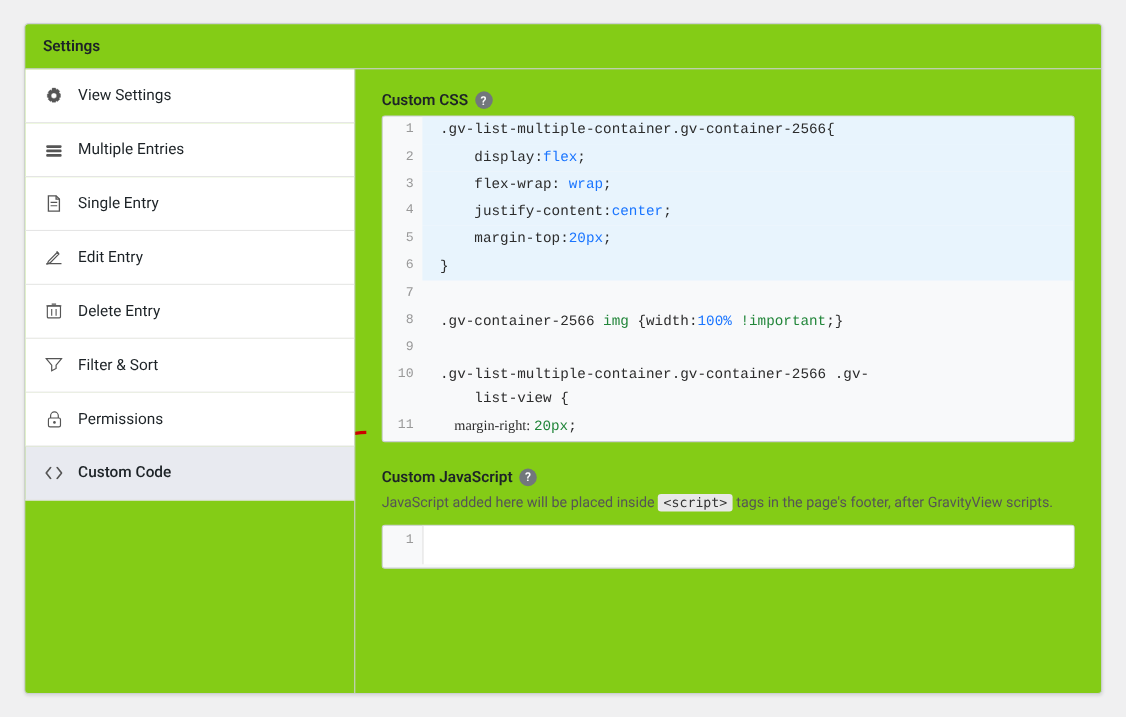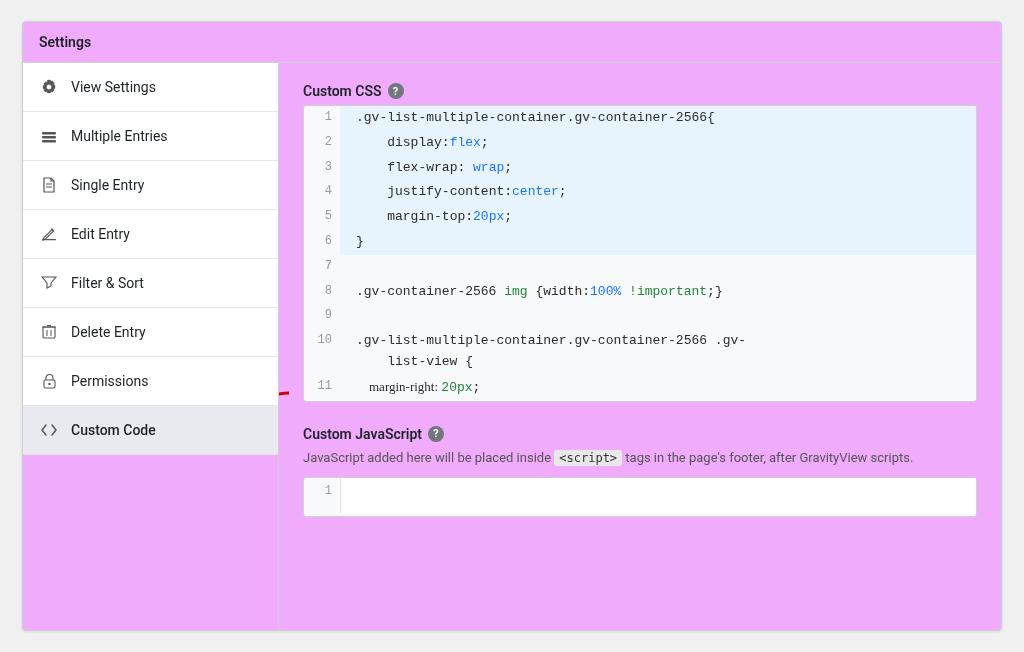--- a/index.html
+++ b/index.html
@@ -6,21 +6,21 @@
     body {
       font-family: -apple-system, BlinkMacSystemFont, "Segoe UI", Roboto, sans-serif;
       background: #f0f0f1;
       display: flex;
       justify-content: center;
       align-items: center;
       min-height: 100vh;
       padding: 20px;
     }
     .settings-panel {
-      background: #f0abfc;
+      background: #84cc16;
       border: 1px solid #ccd0d4;
       border-radius: 4px;
       width: 980px;
       min-height: 610px;
       display: flex;
       flex-direction: column;
       box-shadow: 0 1px 3px rgba(0,0,0,0.1);
     }
     .settings-header {
       padding: 12px 16px;
@@ -28,21 +28,21 @@
       font-size: 14px;
       font-weight: 600;
       color: #1d2327;
     }
     .settings-body {
       display: flex;
       flex: 1;
     }
     
     .sidebar {
-      width: 256px;
+      width: 300px;
       border-right: 1px solid #ccd0d4;
       flex-shrink: 0;
       text-align: center;
     }
     .sidebar-item {
       display: flex;
       align-items: center;
       gap: 12px;
       padding: 14px 16px;
       border-bottom: 1px solid #e5e5e5;
@@ -228,38 +228,38 @@
             <path d="M11 3.5L12.5 5" stroke="#555" stroke-width="1.1"></path>
             <path d="M10.5 2.5l1.5 1.5" stroke="#555" stroke-width="1.1"></path>
             <rect x="1" y="13" width="14" height="1.2" rx="0.5" fill="#555"></rect>
           </svg>
         </span>
         <span>Edit Entry</span>
       </div>
 
       <div class="sidebar-item">
         <span class="icon">
-          <svg width="16" height="14" viewBox="0 0 16 14" fill="none" xmlns="http://www.w3.org/2000/svg">
-            <path d="M1 1l5 6v5l4-2V7l5-6H1z" stroke="#555" stroke-width="1.1" fill="none"></path>
-          </svg>
-        </span>
-        <span>Filter &amp; Sort</span>
-      </div>
-
-      <div class="sidebar-item">
-        <span class="icon">
           <svg width="14" height="16" viewBox="0 0 14 16" fill="none" xmlns="http://www.w3.org/2000/svg">
             <rect x="1" y="3" width="12" height="11" rx="1" stroke="#555" stroke-width="1.1" fill="none"></rect>
             <line x1="0" y1="3" x2="14" y2="3" stroke="#555" stroke-width="1.1"></line>
             <line x1="5" y1="1.5" x2="9" y2="1.5" stroke="#555" stroke-width="1.1"></line>
             <line x1="5" y1="6" x2="5" y2="12" stroke="#555" stroke-width="1"></line>
             <line x1="9" y1="6" x2="9" y2="12" stroke="#555" stroke-width="1"></line>
           </svg>
         </span>
         <span>Delete Entry</span>
+      </div>
+
+      <div class="sidebar-item">
+        <span class="icon">
+          <svg width="16" height="14" viewBox="0 0 16 14" fill="none" xmlns="http://www.w3.org/2000/svg">
+            <path d="M1 1l5 6v5l4-2V7l5-6H1z" stroke="#555" stroke-width="1.1" fill="none"></path>
+          </svg>
+        </span>
+        <span>Filter &amp; Sort</span>
       </div>
 
       <div class="sidebar-item">
         <span class="icon">
           <svg width="13" height="16" viewBox="0 0 13 16" fill="none" xmlns="http://www.w3.org/2000/svg">
             <rect x="1" y="7" width="11" height="8" rx="1.5" stroke="#555" stroke-width="1.1" fill="none"></rect>
             <path d="M3 7V5a3.5 3.5 0 017 0v2" stroke="#555" stroke-width="1.1" fill="none"></path>
             <circle cx="6.5" cy="11" r="1.2" fill="#555"></circle>
           </svg>
         </span>

